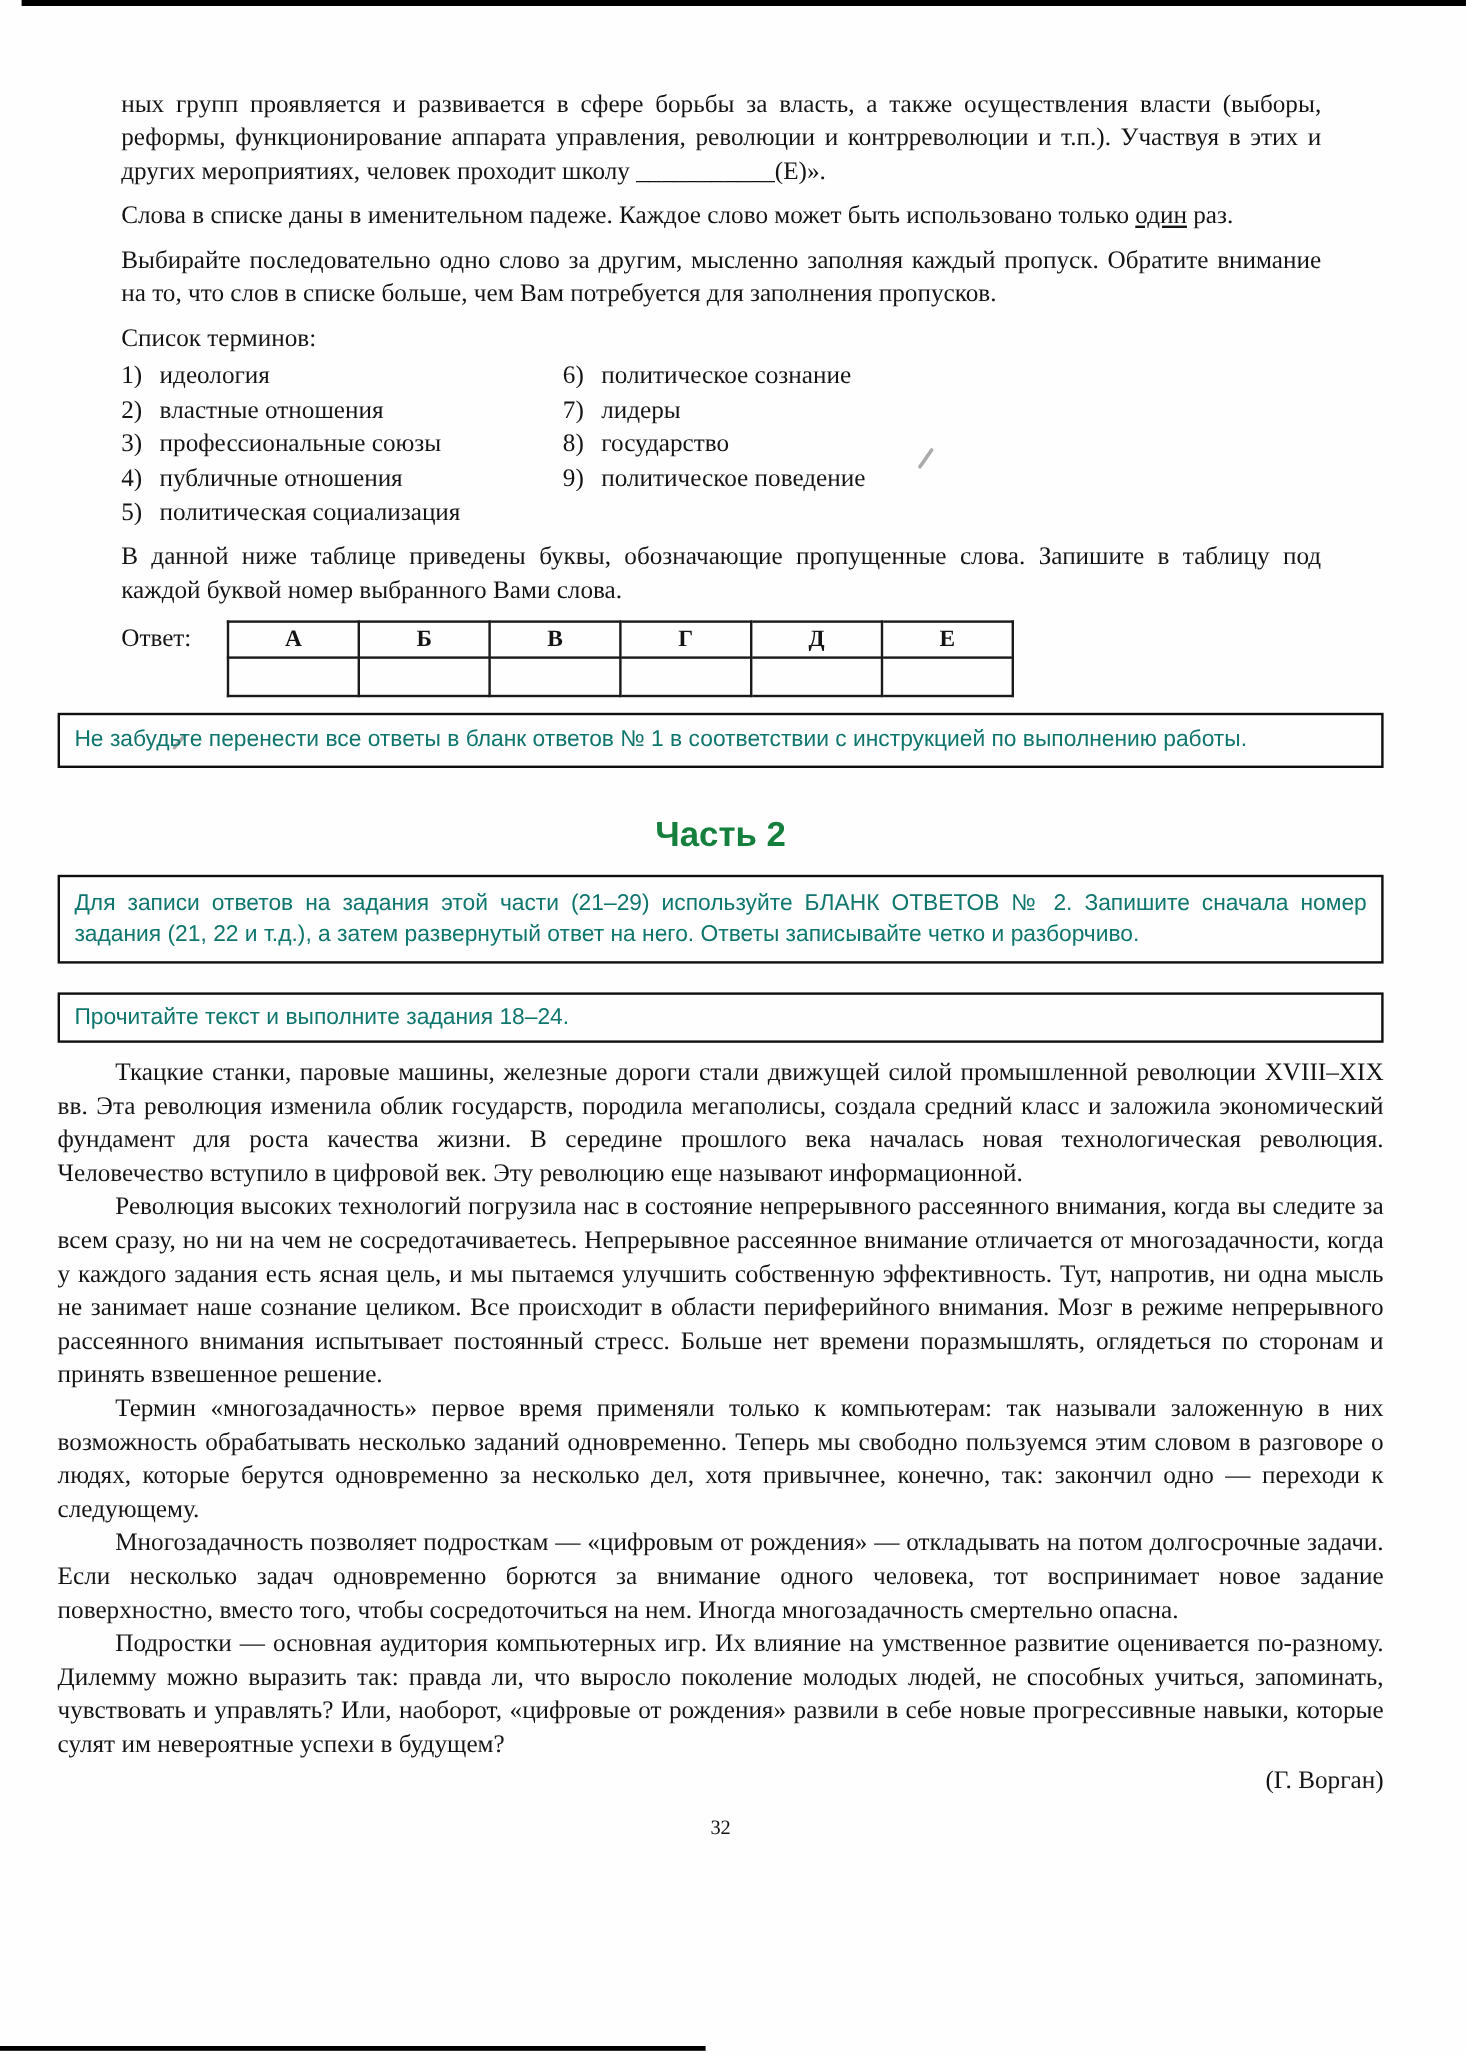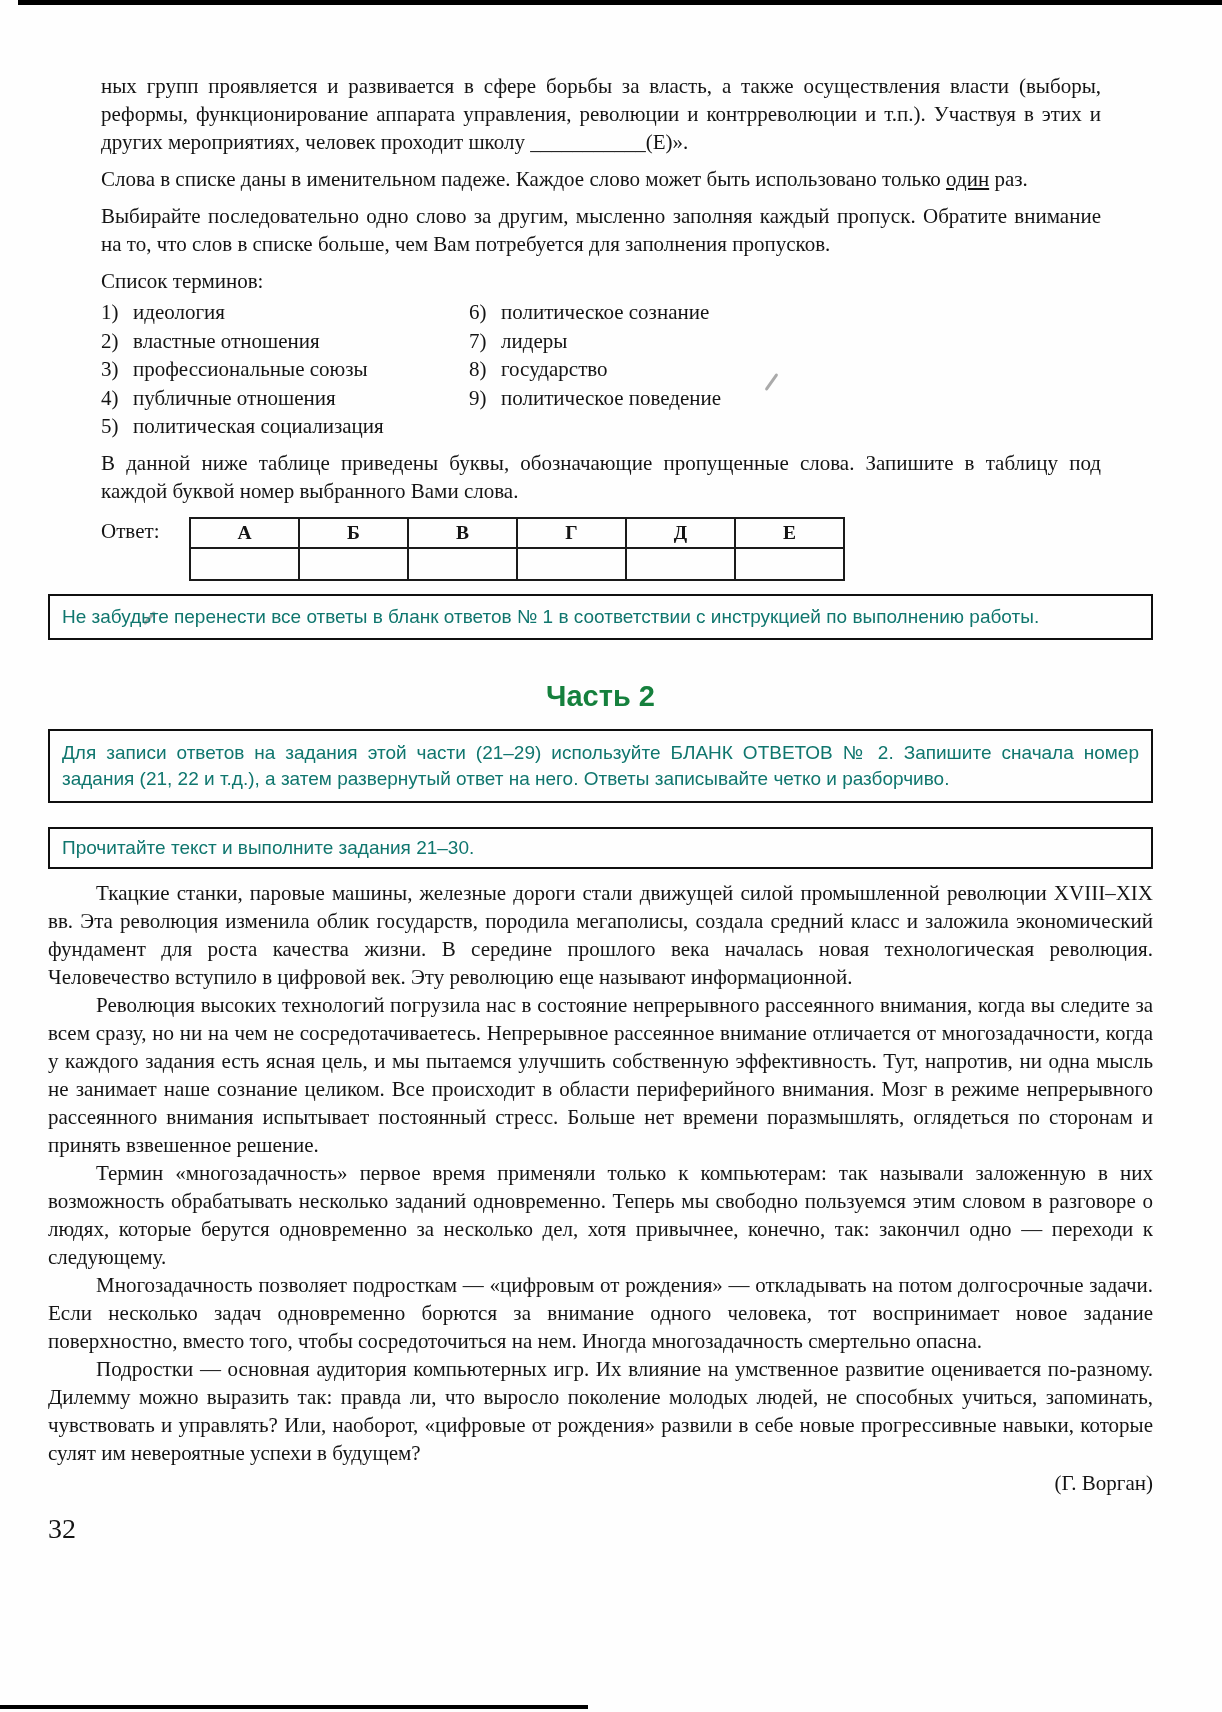--- a/index.html
+++ b/index.html
@@ -36,21 +36,21 @@
   .box.instr{margin-top:16px;padding:9px 12px;text-align:justify;}
   .box.read{margin-top:24px;padding:6px 12px;}
 
   h2.part{font-family:"Liberation Sans","DejaVu Sans",sans-serif;font-size:29px;font-weight:bold;
           text-align:center;margin:40px 0 0 0;color:#15803d;}
 
   .reading{margin-top:10px;font-size:21px;line-height:28px;text-align:justify;}
   .reading p{margin:0;text-indent:48px;}
   .reading .author{text-align:right;text-indent:0;margin-top:2px;}
 
-  .page-num{font-size:28px;margin-top:16px;}
+  .page-num{text-align:center;font-size:17px;margin-top:16px;}
 </style>
 </head>
 <body>
 
 <div class="page">
   <div class="art top"></div>
   <div class="art bottom"></div>
   <div class="mark m1"></div>
   <div class="mark m2"></div>
 
@@ -112,21 +112,21 @@
       <span>Не забудьте перенести все ответы в бланк ответов № 1 в соответствии с инструкцией по выполнению работы.</span>
     </div>
 
     <h2 class="part">Часть 2</h2>
 
     <div class="box instr">
       <span>Для записи ответов на задания этой части (21–29) используйте БЛАНК ОТВЕТОВ № 2. Запишите сначала номер задания (21, 22 и т.д.), а затем развернутый ответ на него. Ответы записывайте четко и разборчиво.</span>
     </div>
 
     <div class="box read">
-      <span>Прочитайте текст и выполните задания 21–30.</span>
+      <span>Прочитайте текст и выполните задания 18–24.</span>
     </div>
 
     <section class="reading">
       <p>Ткацкие станки, паровые машины, железные дороги стали движущей силой промышленной революции XVIII–XIX вв. Эта революция изменила облик государств, породила мегаполисы, создала средний класс и заложила экономический фундамент для роста качества жизни. В середине прошлого века началась новая технологическая революция. Человечество вступило в цифровой век. Эту революцию еще называют информационной.</p>
       <p>Революция высоких технологий погрузила нас в состояние непрерывного рассеянного внимания, когда вы следите за всем сразу, но ни на чем не сосредотачиваетесь. Непрерывное рассеянное внимание отличается от многозадачности, когда у каждого задания есть ясная цель, и мы пытаемся улучшить собственную эффективность. Тут, напротив, ни одна мысль не занимает наше сознание целиком. Все происходит в области периферийного внимания. Мозг в режиме непрерывного рассеянного внимания испытывает постоянный стресс. Больше нет времени поразмышлять, оглядеться по сторонам и принять взвешенное решение.</p>
       <p>Термин «многозадачность» первое время применяли только к компьютерам: так называли заложенную в них возможность обрабатывать несколько заданий одновременно. Теперь мы свободно пользуемся этим словом в разговоре о людях, которые берутся одновременно за несколько дел, хотя привычнее, конечно, так: закончил одно — переходи к следующему.</p>
       <p>Многозадачность позволяет подросткам — «цифровым от рождения» — откладывать на потом долгосрочные задачи. Если несколько задач одновременно борются за внимание одного человека, тот воспринимает новое задание поверхностно, вместо того, чтобы сосредоточиться на нем. Иногда многозадачность смертельно опасна.</p>
       <p>Подростки — основная аудитория компьютерных игр. Их влияние на умственное развитие оценивается по-разному. Дилемму можно выразить так: правда ли, что выросло поколение молодых людей, не способных учиться, запоминать, чувствовать и управлять? Или, наоборот, «цифровые от рождения» развили в себе новые прогрессивные навыки, которые сулят им невероятные успехи в будущем?</p>
       <p class="author">(Г. Ворган)</p>
     </section>

